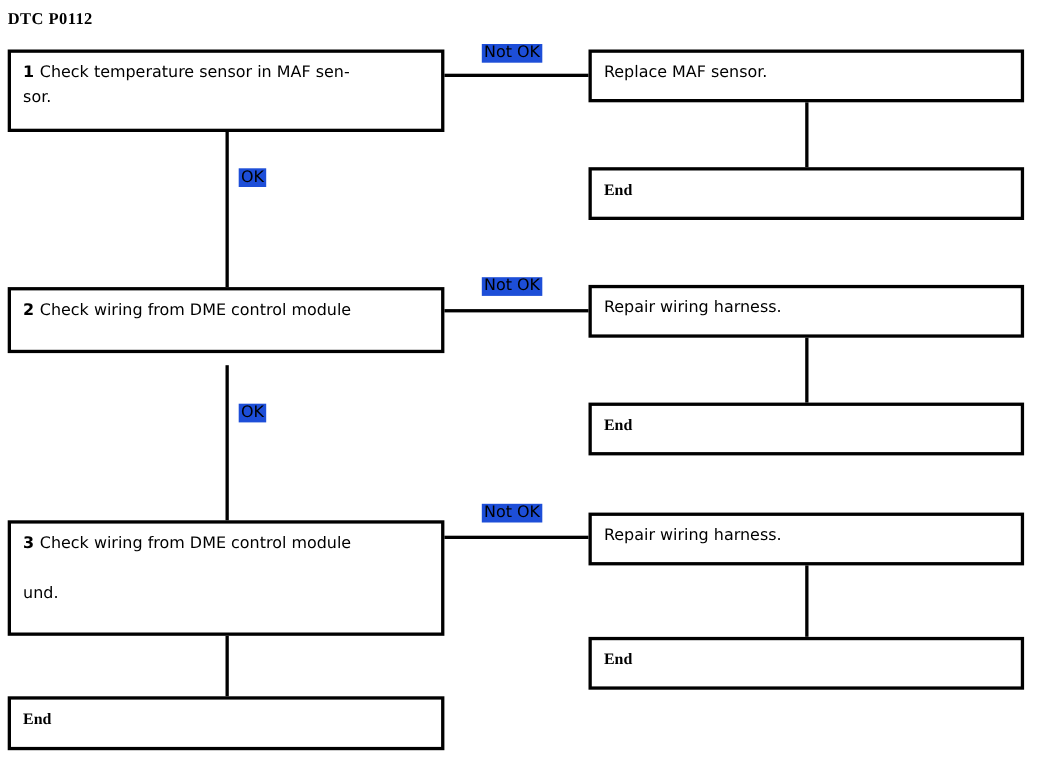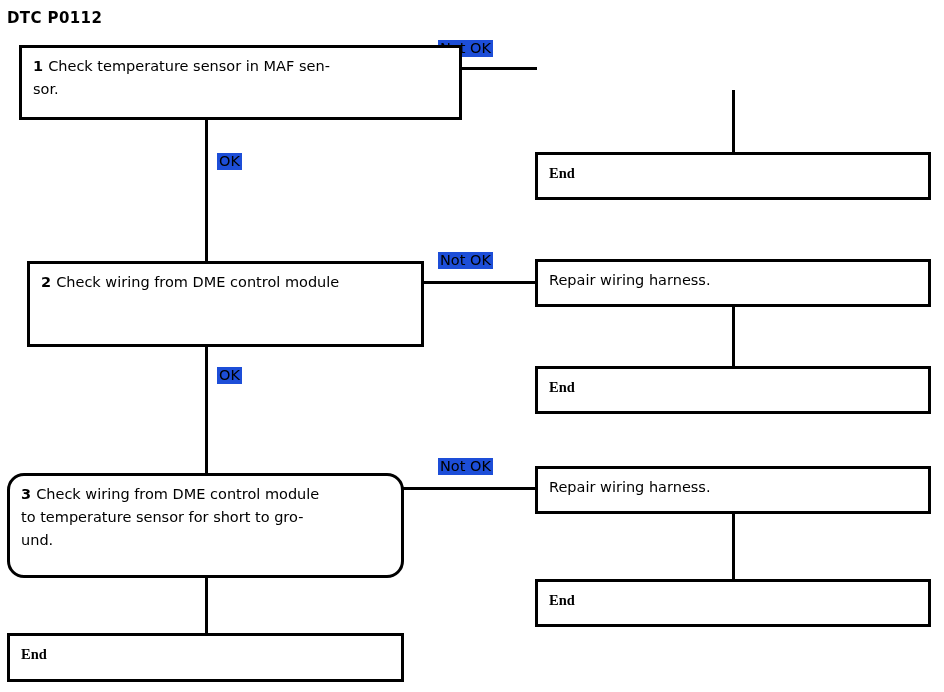--- a/index.html
+++ b/index.html
@@ -25,20 +25,21 @@
   
   .title {
     position: absolute;
     left: 7px;
     top: 9px;
     font-size: 15px;
     font-weight: bold;
     letter-spacing: 0.4px;
     line-height: 18px;
     white-space: nowrap;
+    font-family: Liberation Serif, serif;
   }
 
   
   .box {
     position: absolute;
     box-sizing: border-box;
     border: 3px solid #000000;
     background: #ffffff;
     font-size: 14.5px;
     line-height: 23px;
@@ -78,64 +79,67 @@
     padding: 0 2px;
   }
 </style>
 </head>
 <body>
 
 <div id="canvas">
 
   <div class="title">DTC P0112</div>
 
-  <div class="box" style="left:19px; top:45px; width:443px; height:75px;">
+  <div class="box" style="left:7px; top:45px; width:397px; height:75px;">
     <span class="num">1 </span>
     <span>Check temperature sensor in MAF sen-</span><br>
     <span>sor.</span>
   </div>
 
   <div class="line-h" style="left:402px; top:67px; width:135px;"></div>
   <div class="edge-label" style="left:438px; top:40px;">Not OK</div>
 
+  <div class="box" style="left:535px; top:45px; width:396px; height:48px;">
+    <span>Replace MAF sensor.</span>
+  </div>
 
   <div class="line-v" style="left:732px; top:90px; height:65px;"></div>
 
   <div class="box bold" style="left:535px; top:152px; width:396px; height:48px;">
     <span>End</span>
   </div>
 
   <div class="line-v" style="left:205px; top:117px; height:147px;"></div>
   <div class="edge-label" style="left:217px; top:153px;">OK</div>
 
-  <div class="box" style="left:7px; top:261px; width:397px; height:86px;margin-left:20px;">
+  <div class="box" style="left:7px; top:261px; width:397px; height:60px;">
     <span class="num">2 </span>
     <span>Check wiring from DME control module</span><br>
   </div>
 
   <div class="line-h" style="left:402px; top:281px; width:135px;"></div>
   <div class="edge-label" style="left:438px; top:252px;">Not OK</div>
 
   <div class="box" style="left:535px; top:259px; width:396px; height:48px;">
     <span>Repair wiring harness.</span>
   </div>
 
   <div class="line-v" style="left:732px; top:304px; height:65px;"></div>
 
   <div class="box bold" style="left:535px; top:366px; width:396px; height:48px;">
     <span>End</span>
   </div>
 
   <div class="line-v" style="left:205px; top:332px; height:144px;"></div>
   <div class="edge-label" style="left:217px; top:367px;">OK</div>
 
-  <div class="box" style="left:7px; top:473px; width:397px; height:105px;border-radius:17px;">
+  <div class="box" style="left:7px; top:473px; width:397px; height:105px;">
     <span class="num">3 </span>
     <span>Check wiring from DME control module</span><br>
-    <span>to temperature sensor for short to gro-</span><br>
+    <br>
     <span>und.</span>
   </div>
 
   <div class="line-h" style="left:402px; top:487px; width:135px;"></div>
   <div class="edge-label" style="left:438px; top:458px;">Not OK</div>
 
   <div class="box" style="left:535px; top:466px; width:396px; height:48px;">
     <span>Repair wiring harness.</span>
   </div>
 

